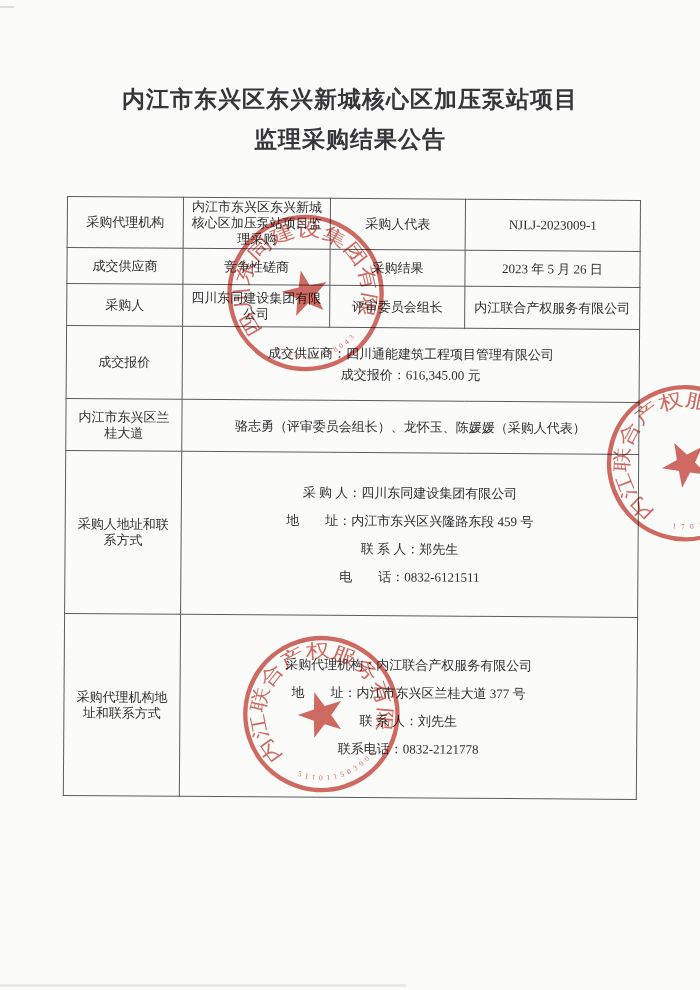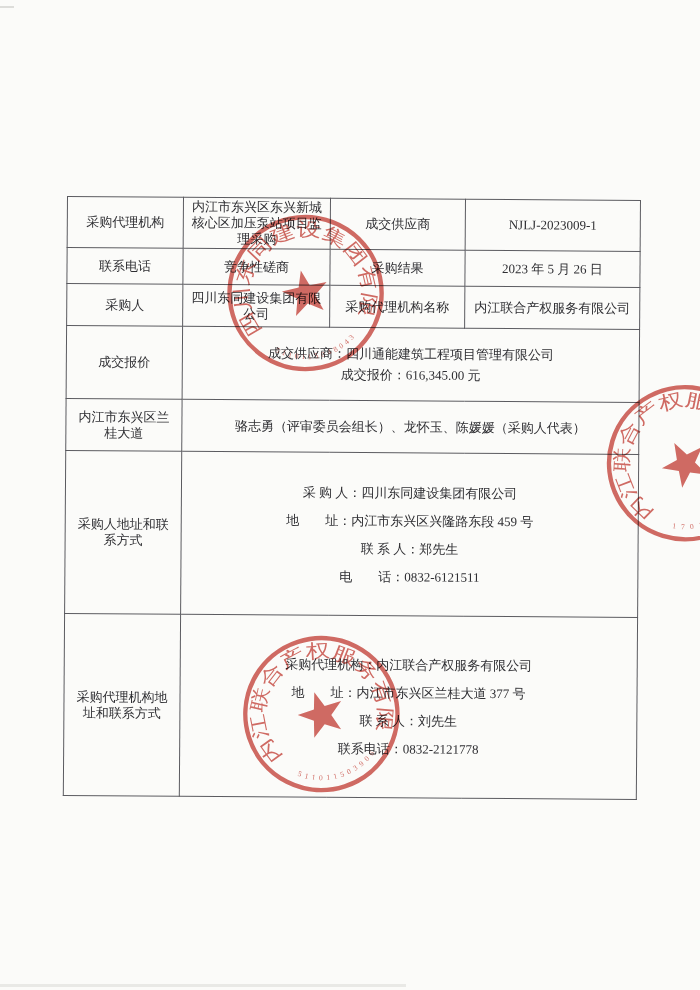--- a/index.html
+++ b/index.html
@@ -56,46 +56,50 @@
   .scan-mark-topleft{
     position:absolute;left:0;top:6px;width:14px;height:2px;
     background:#c9c9c5;opacity:.6;
   }
 </style>
 </head>
 <body>
 
 <div class="page">
 
+  <div class="doc-title">
+    <div>内江市东兴区东兴新城核心区加压泵站项目</div>
+    <div>监理采购结果公告</div>
+  </div>
 
   <div class="tbl-wrap">
     <table class="tbl">
       <colgroup>
         <col style="width:116px">
           <col style="width:147px">
         <col style="width:135px">
           <col style="width:175px">
       </colgroup>
       <tbody>
           <tr style="height:49px">
         <td class="lbl">采购代理机构</td>
         <td style="padding:1px 6px;line-height:16px;">内江市东兴区东兴新城核心区加压泵站项目监理采购</td>
-        <td class="c3">成交供应商</td>
+        <td class="c3">采购人代表</td>
         <td class="c4">NJLJ-2023009-1</td>
       </tr>
       <tr style="height:36px">
-        <td class="lbl">联系电话</td>
+        <td class="lbl">成交供应商</td>
         <td>竞争性磋商</td>
         <td class="c3">采购结果</td>
         <td class="c4">2023 年 5 月 26 日</td>
       </tr>
       <tr style="height:42px">
         <td class="lbl">采购人</td>
         <td>四川东同建设集团有限公司</td>
-        <td class="c3">采购代理机构名称</td>
+        <td class="c3">评审委员会组长</td>
         <td class="c4">内江联合产权服务有限公司</td>
       </tr>
       <tr style="height:73px">
         <td class="lbl">成交报价</td>
         <td class="merged" colspan="3">
           <div class="r4-line">成交供应商：四川通能建筑工程项目管理有限公司</div>
           <div class="r4-line">成交报价：616,345.00 元</div>
         </td>
       </tr>
       <tr style="height:52px">

